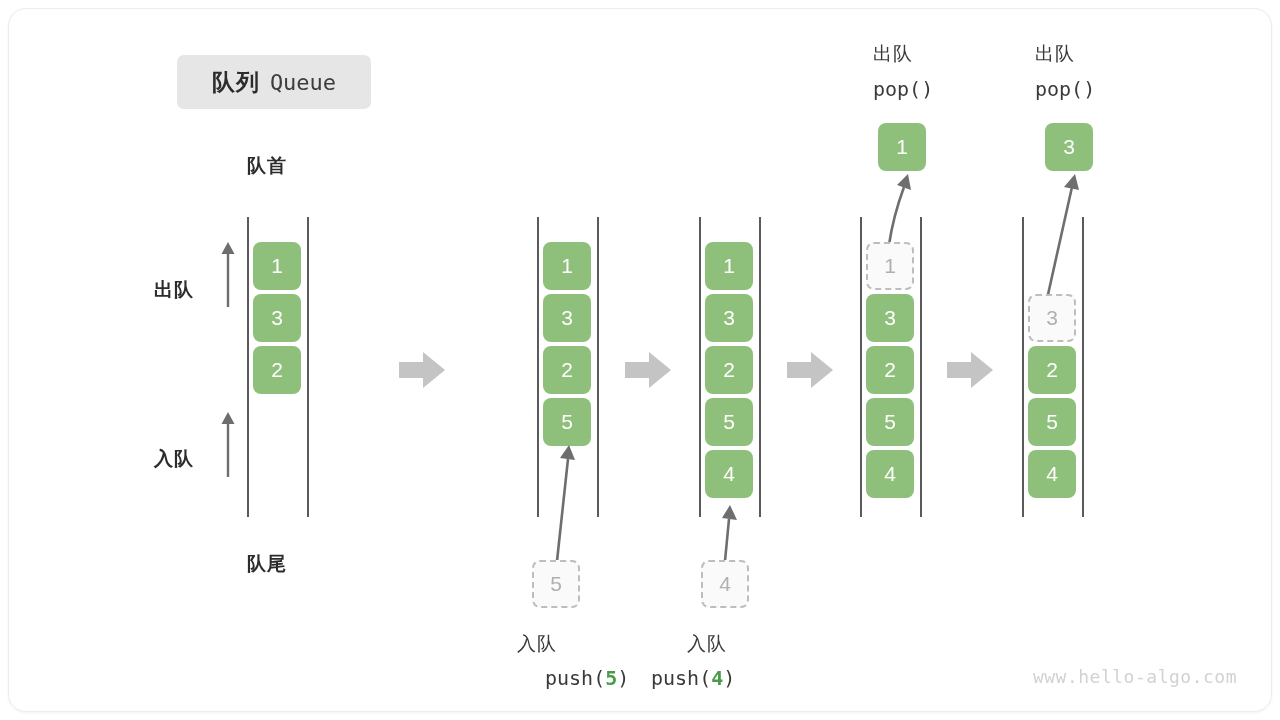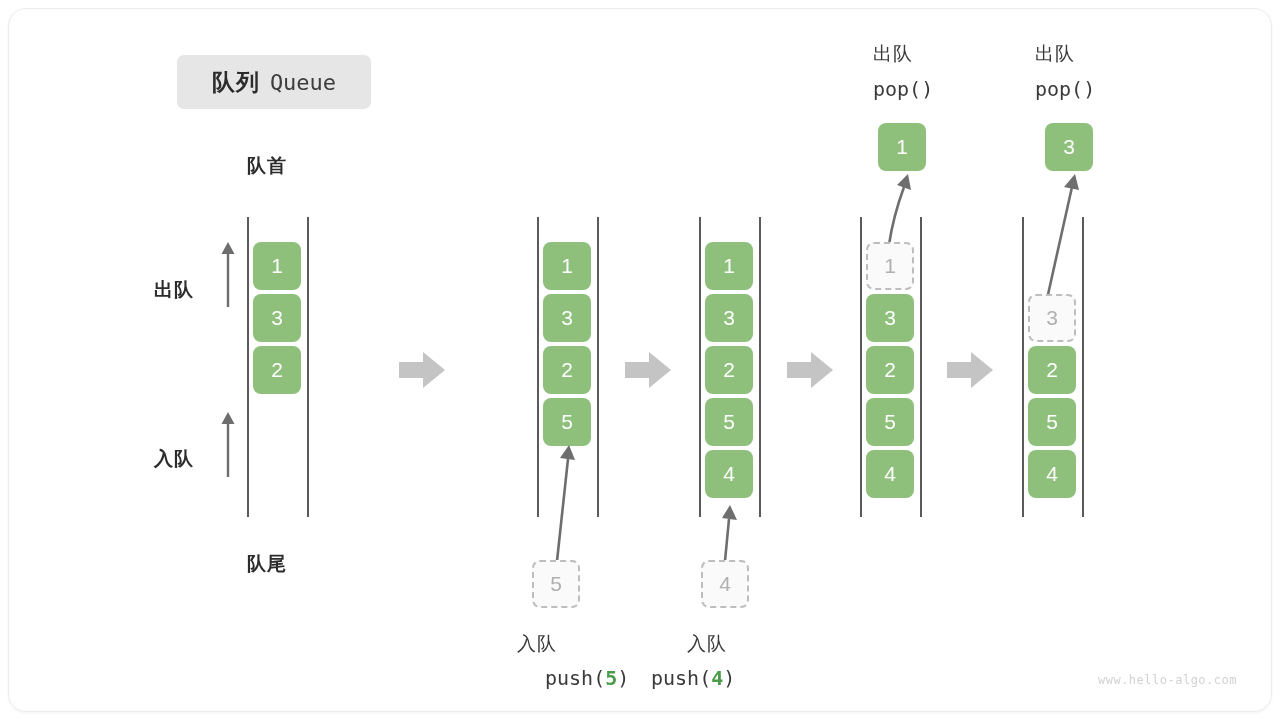--- a/index.html
+++ b/index.html
@@ -98,21 +98,21 @@
     color: #b0b0b0;
   }
 
   
   .flow-arrow { width: 46px; height: 40px; }
 
   
   #watermark {
     right: 34px; bottom: 24px;
     font-family: "DejaVu Sans Mono", "Liberation Mono", monospace;
-    font-size: 12px;
+    font-size: 18px;
     color: #d2d2d2;
     letter-spacing: 0.5px;
   }
   svg { overflow: visible; }
 </style>
 </head>
 <body>
 
 <div id="card">
 

